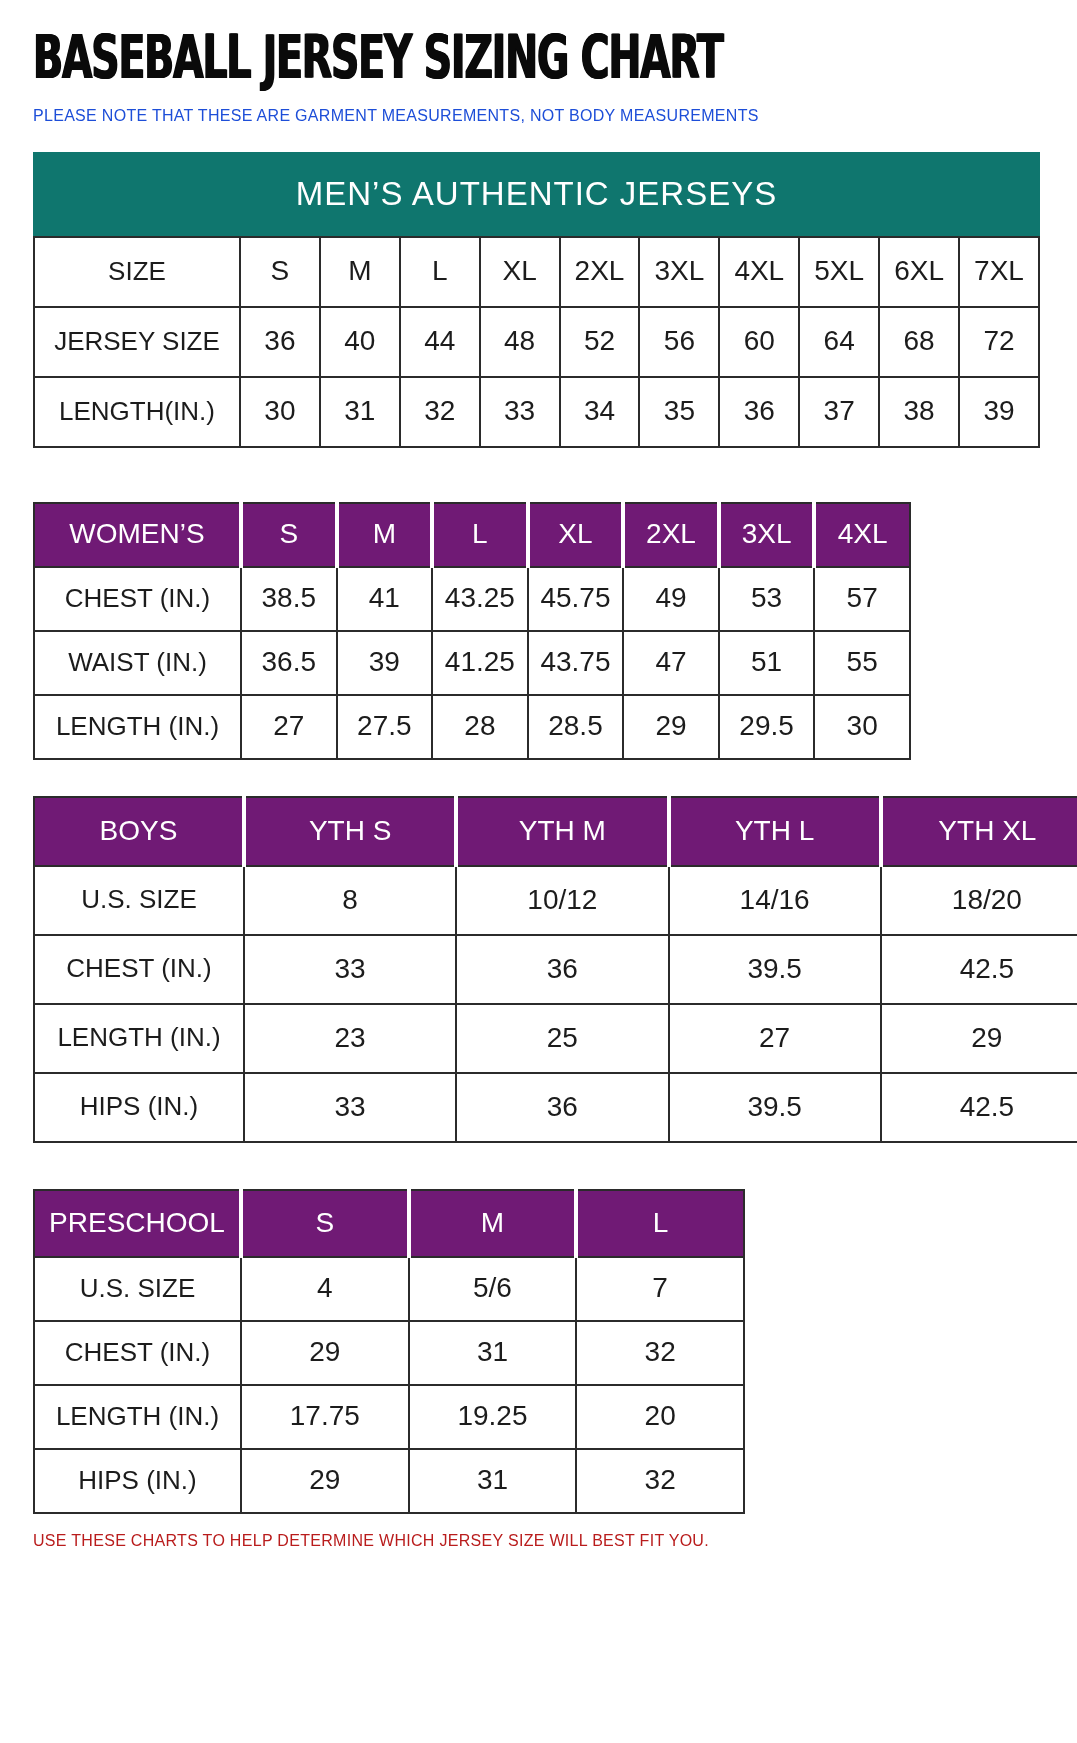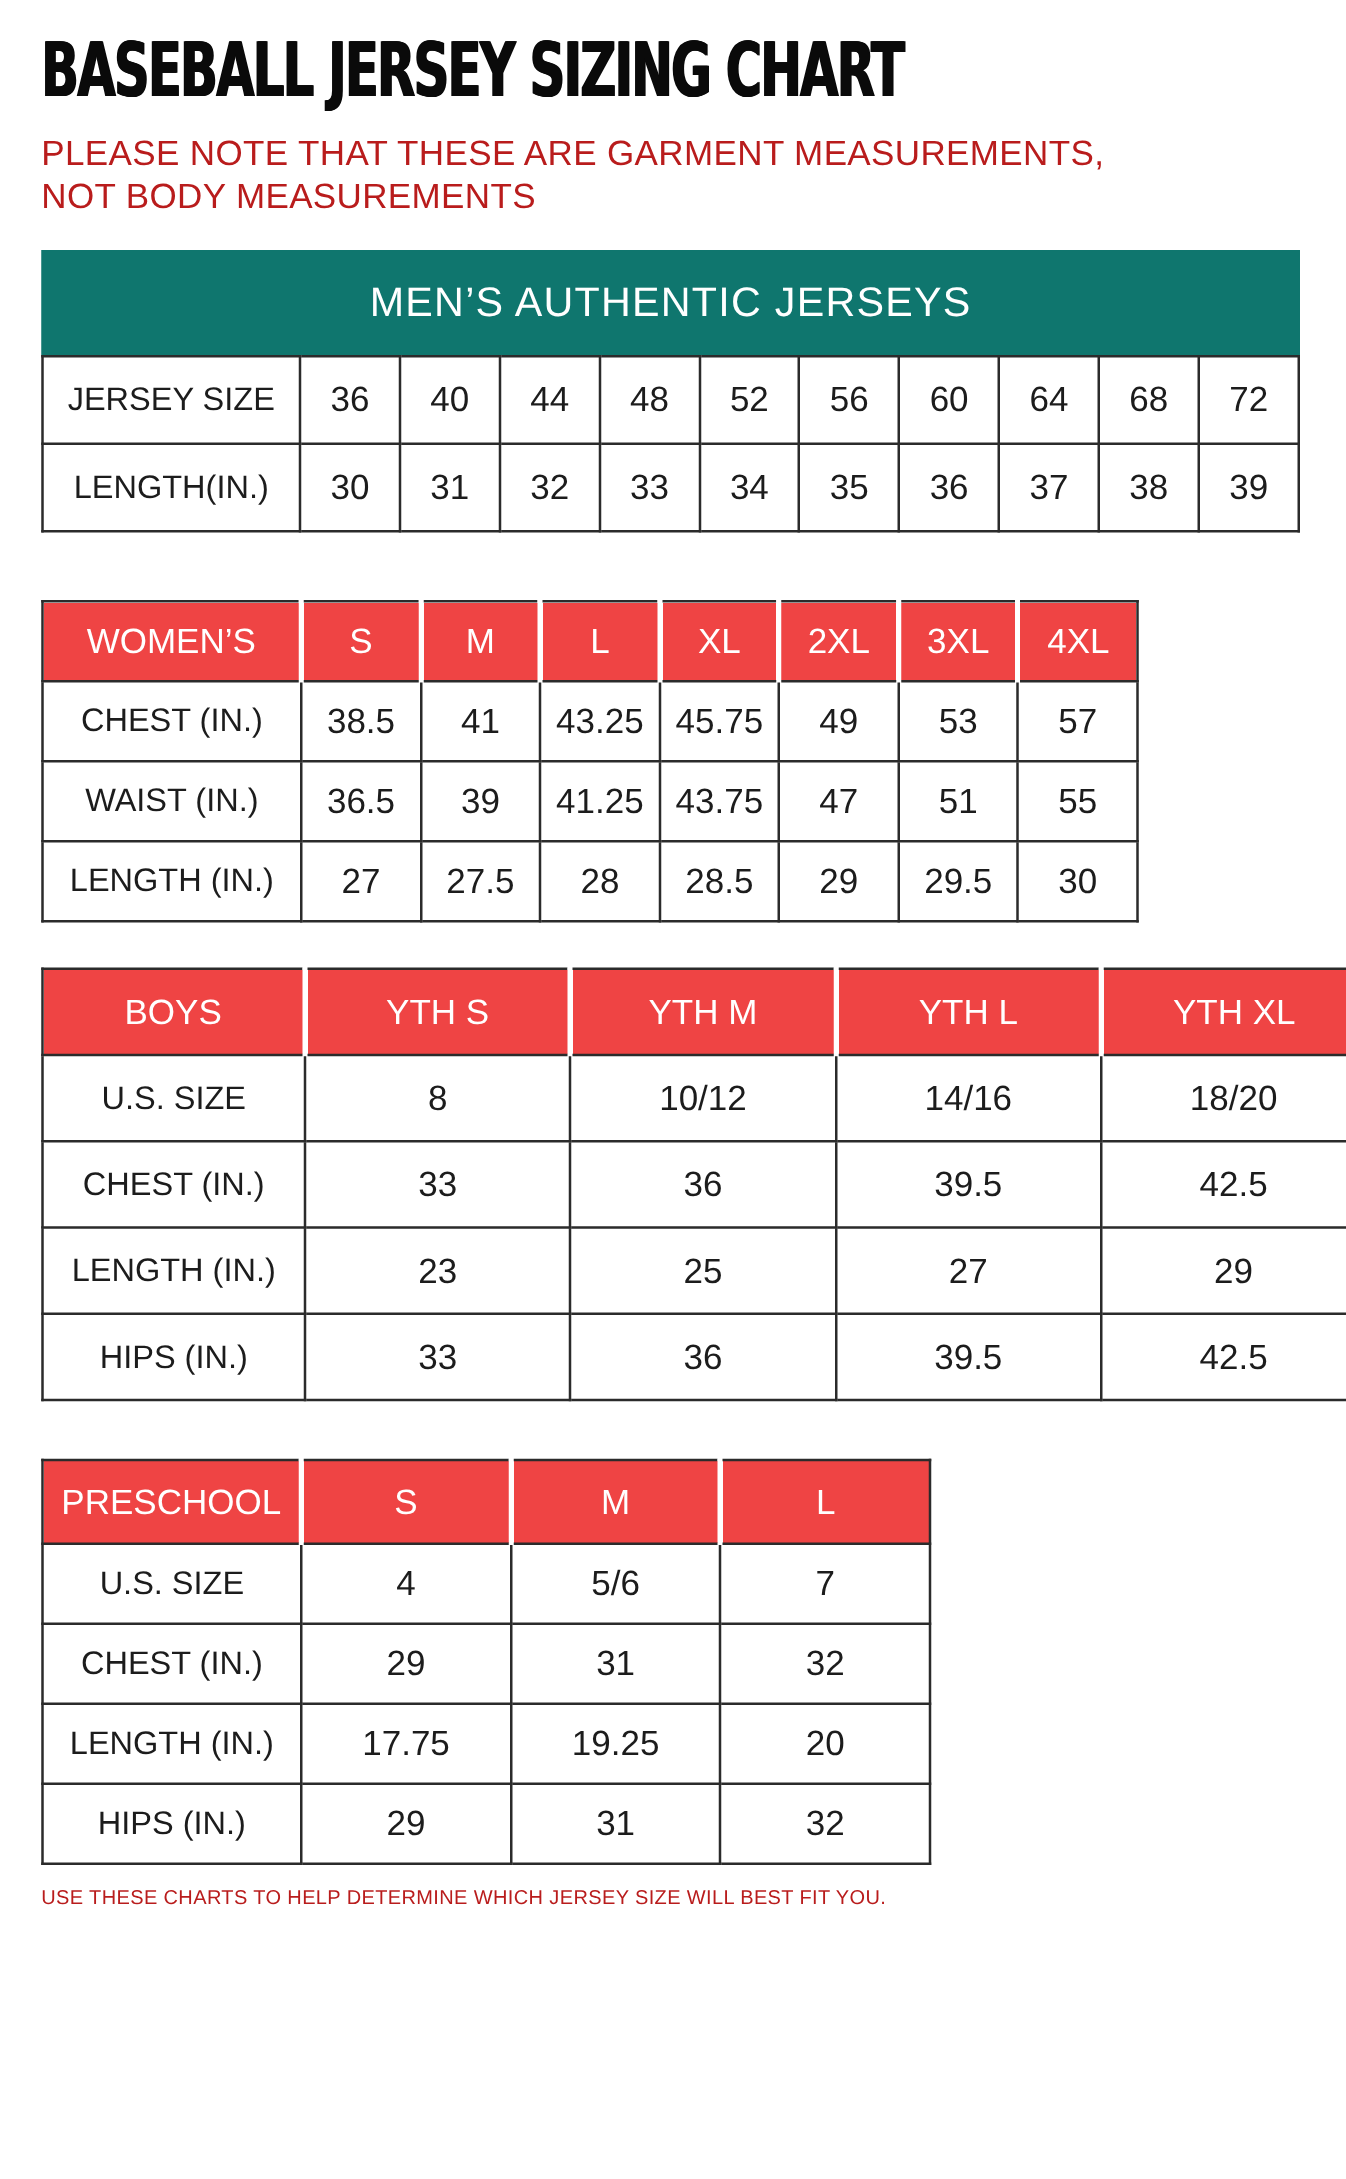--- a/index.html
+++ b/index.html
@@ -17,22 +17,22 @@
     font-size: 60px;
     letter-spacing: -2px;
     color: #0a0a0a;
     transform: scaleX(0.66);
     transform-origin: left center;
     white-space: nowrap;
     text-shadow: 1px 0 0 currentColor, -1px 0 0 currentColor;
     margin-bottom: 14px;
   }
   .note {
-    color: #b91c1c;
-    font-size: 28px;
+    color: #1d4ed8;
+    font-size: 16px;
     line-height: 1.22;
     max-width: 905px;
     letter-spacing: 0.3px;
     margin-bottom: 26px;
   }
   .banner {
     width: 1007px; height: 84px;
     background: #0f766e;
     color: #ffffff;
     font-size: 33px;
@@ -50,21 +50,21 @@
     text-align: center;
     vertical-align: middle;
     font-weight: normal;
     padding: 2px 3px;
     font-size: 28px;
     color: #1c1c1c;
     line-height: 1.15;
     overflow: hidden;
   }
   table.sz thead th {
-    background: #ef4444;
+    background: #701a75;
     color: #ffffff;
     border-left: 4px solid #ffffff;
     border-top: 2px solid #2b2b2b;
     border-bottom: 2px solid #2b2b2b;
     font-size: 28px;
   }
   table.sz thead th:first-child { border-left: 2px solid #2b2b2b; }
   table.sz td.lbl { font-size: 26px; }
 
   .mens-table { width: 1007px; margin-bottom: 54px; }
@@ -95,20 +95,33 @@
 <body>
 
 <h1 class="title">BASEBALL JERSEY SIZING CHART</h1>
 
 <p class="note">PLEASE NOTE THAT THESE ARE GARMENT MEASUREMENTS, NOT BODY MEASUREMENTS</p>
 
 <section>
   <div class="banner">MEN’S AUTHENTIC JERSEYS</div>
   <table class="sz mens-table">
     <tbody id="mens-body">
+        <tr>
+          <td class="lbl">SIZE</td>
+          <td>S</td>
+          <td>M</td>
+          <td>L</td>
+          <td>XL</td>
+          <td>2XL</td>
+          <td>3XL</td>
+          <td>4XL</td>
+          <td>5XL</td>
+          <td>6XL</td>
+          <td>7XL</td>
+        </tr>
         <tr>
           <td class="lbl">JERSEY SIZE</td>
           <td>36</td>
           <td>40</td>
           <td>44</td>
           <td>48</td>
           <td>52</td>
           <td>56</td>
           <td>60</td>
           <td>64</td>

